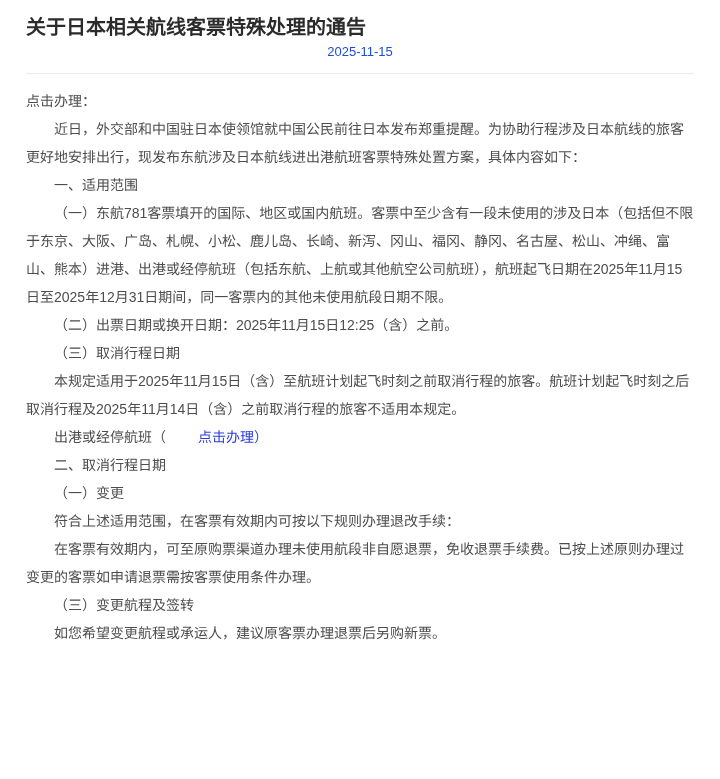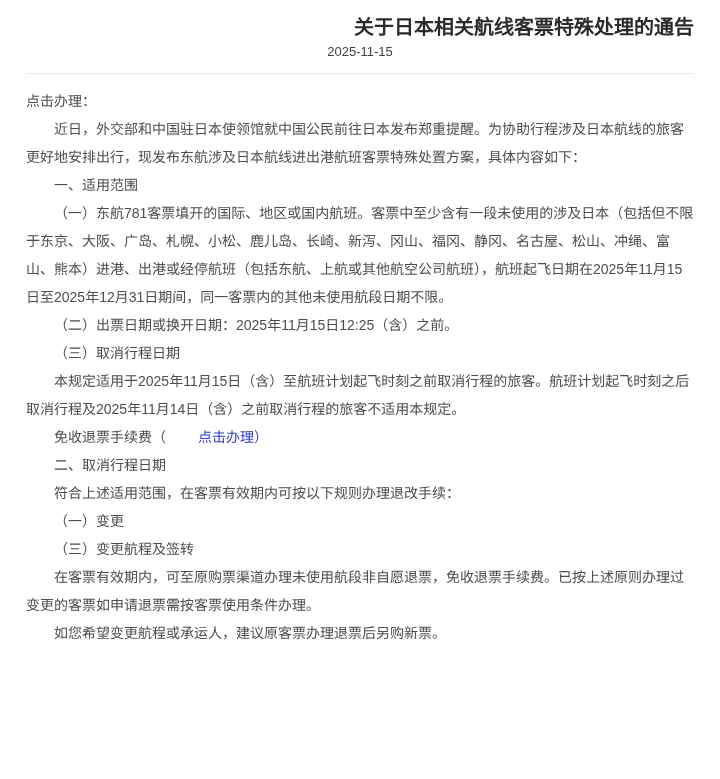--- a/index.html
+++ b/index.html
@@ -15,29 +15,29 @@
     padding: 0 26px;
     background: #ffffff;
     color: #4d4d4d;
   }
   .doc-header { padding-top: 13px; }
   .doc-title {
     margin: 0;
     font-size: 20px;
     line-height: 28px;
     font-weight: bold;
-    text-align: right;
+    text-align: left;
     color: #2b2b2b;
   }
   .doc-date {
     margin-top: 2px;
     font-size: 13px;
     line-height: 18px;
     text-align: center;
-    color: #404040;
+    color: #1d4ed8;
   }
   .divider {
     border: none;
     border-top: 1px solid #ebebeb;
     margin: 12px 0 0 0;
     height: 0;
   }
   .doc-body {
     padding-top: 13px;
     font-size: 14px;
@@ -77,34 +77,34 @@
 
     <p class="para">（一）东航781客票填开的国际、地区或国内航班。客票中至少含有一段未使用的涉及日本（包括但不限于东京、大阪、广岛、札幌、小松、鹿儿岛、长崎、新泻、冈山、福冈、静冈、名古屋、松山、冲绳、富山、熊本）进港、出港或经停航班（包括东航、上航或其他航空公司航班），航班起飞日期在2025年11月15日至2025年12月31日期间，同一客票内的其他未使用航段日期不限。</p>
 
     <p class="para">（二）出票日期或换开日期：2025年11月15日12:25（含）之前。</p>
 
     <p class="para">（三）取消行程日期</p>
 
     <p class="para">本规定适用于2025年11月15日（含）至航班计划起飞时刻之前取消行程的旅客。航班计划起飞时刻之后取消行程及2025年11月14日（含）之前取消行程的旅客不适用本规定。</p>
 
     <p class="para">
-      <span>免收退票手续费（</span><a class="inline-link" href="#">点击办理</a><span class="link-paren">）</span>
+      <span>出港或经停航班（</span><a class="inline-link" href="#">点击办理</a><span class="link-paren">）</span>
     </p>
 
     <p class="para">二、取消行程日期</p>
 
+    <p class="para">（一）变更</p>
+
     <p class="para">符合上述适用范围，在客票有效期内可按以下规则办理退改手续：</p>
-
-    <p class="para">（一）变更</p>
 
 
 
+    <p class="para">在客票有效期内，可至原购票渠道办理未使用航段非自愿退票，免收退票手续费。已按上述原则办理过变更的客票如申请退票需按客票使用条件办理。</p>
+
     <p class="para">（三）变更航程及签转</p>
-
-    <p class="para">在客票有效期内，可至原购票渠道办理未使用航段非自愿退票，免收退票手续费。已按上述原则办理过变更的客票如申请退票需按客票使用条件办理。</p>
 
     <p class="para">如您希望变更航程或承运人，建议原客票办理退票后另购新票。</p>
 
 
     <div class="spacer-line"></div>
 
   </main>
 </div>
 
 </body></html>

